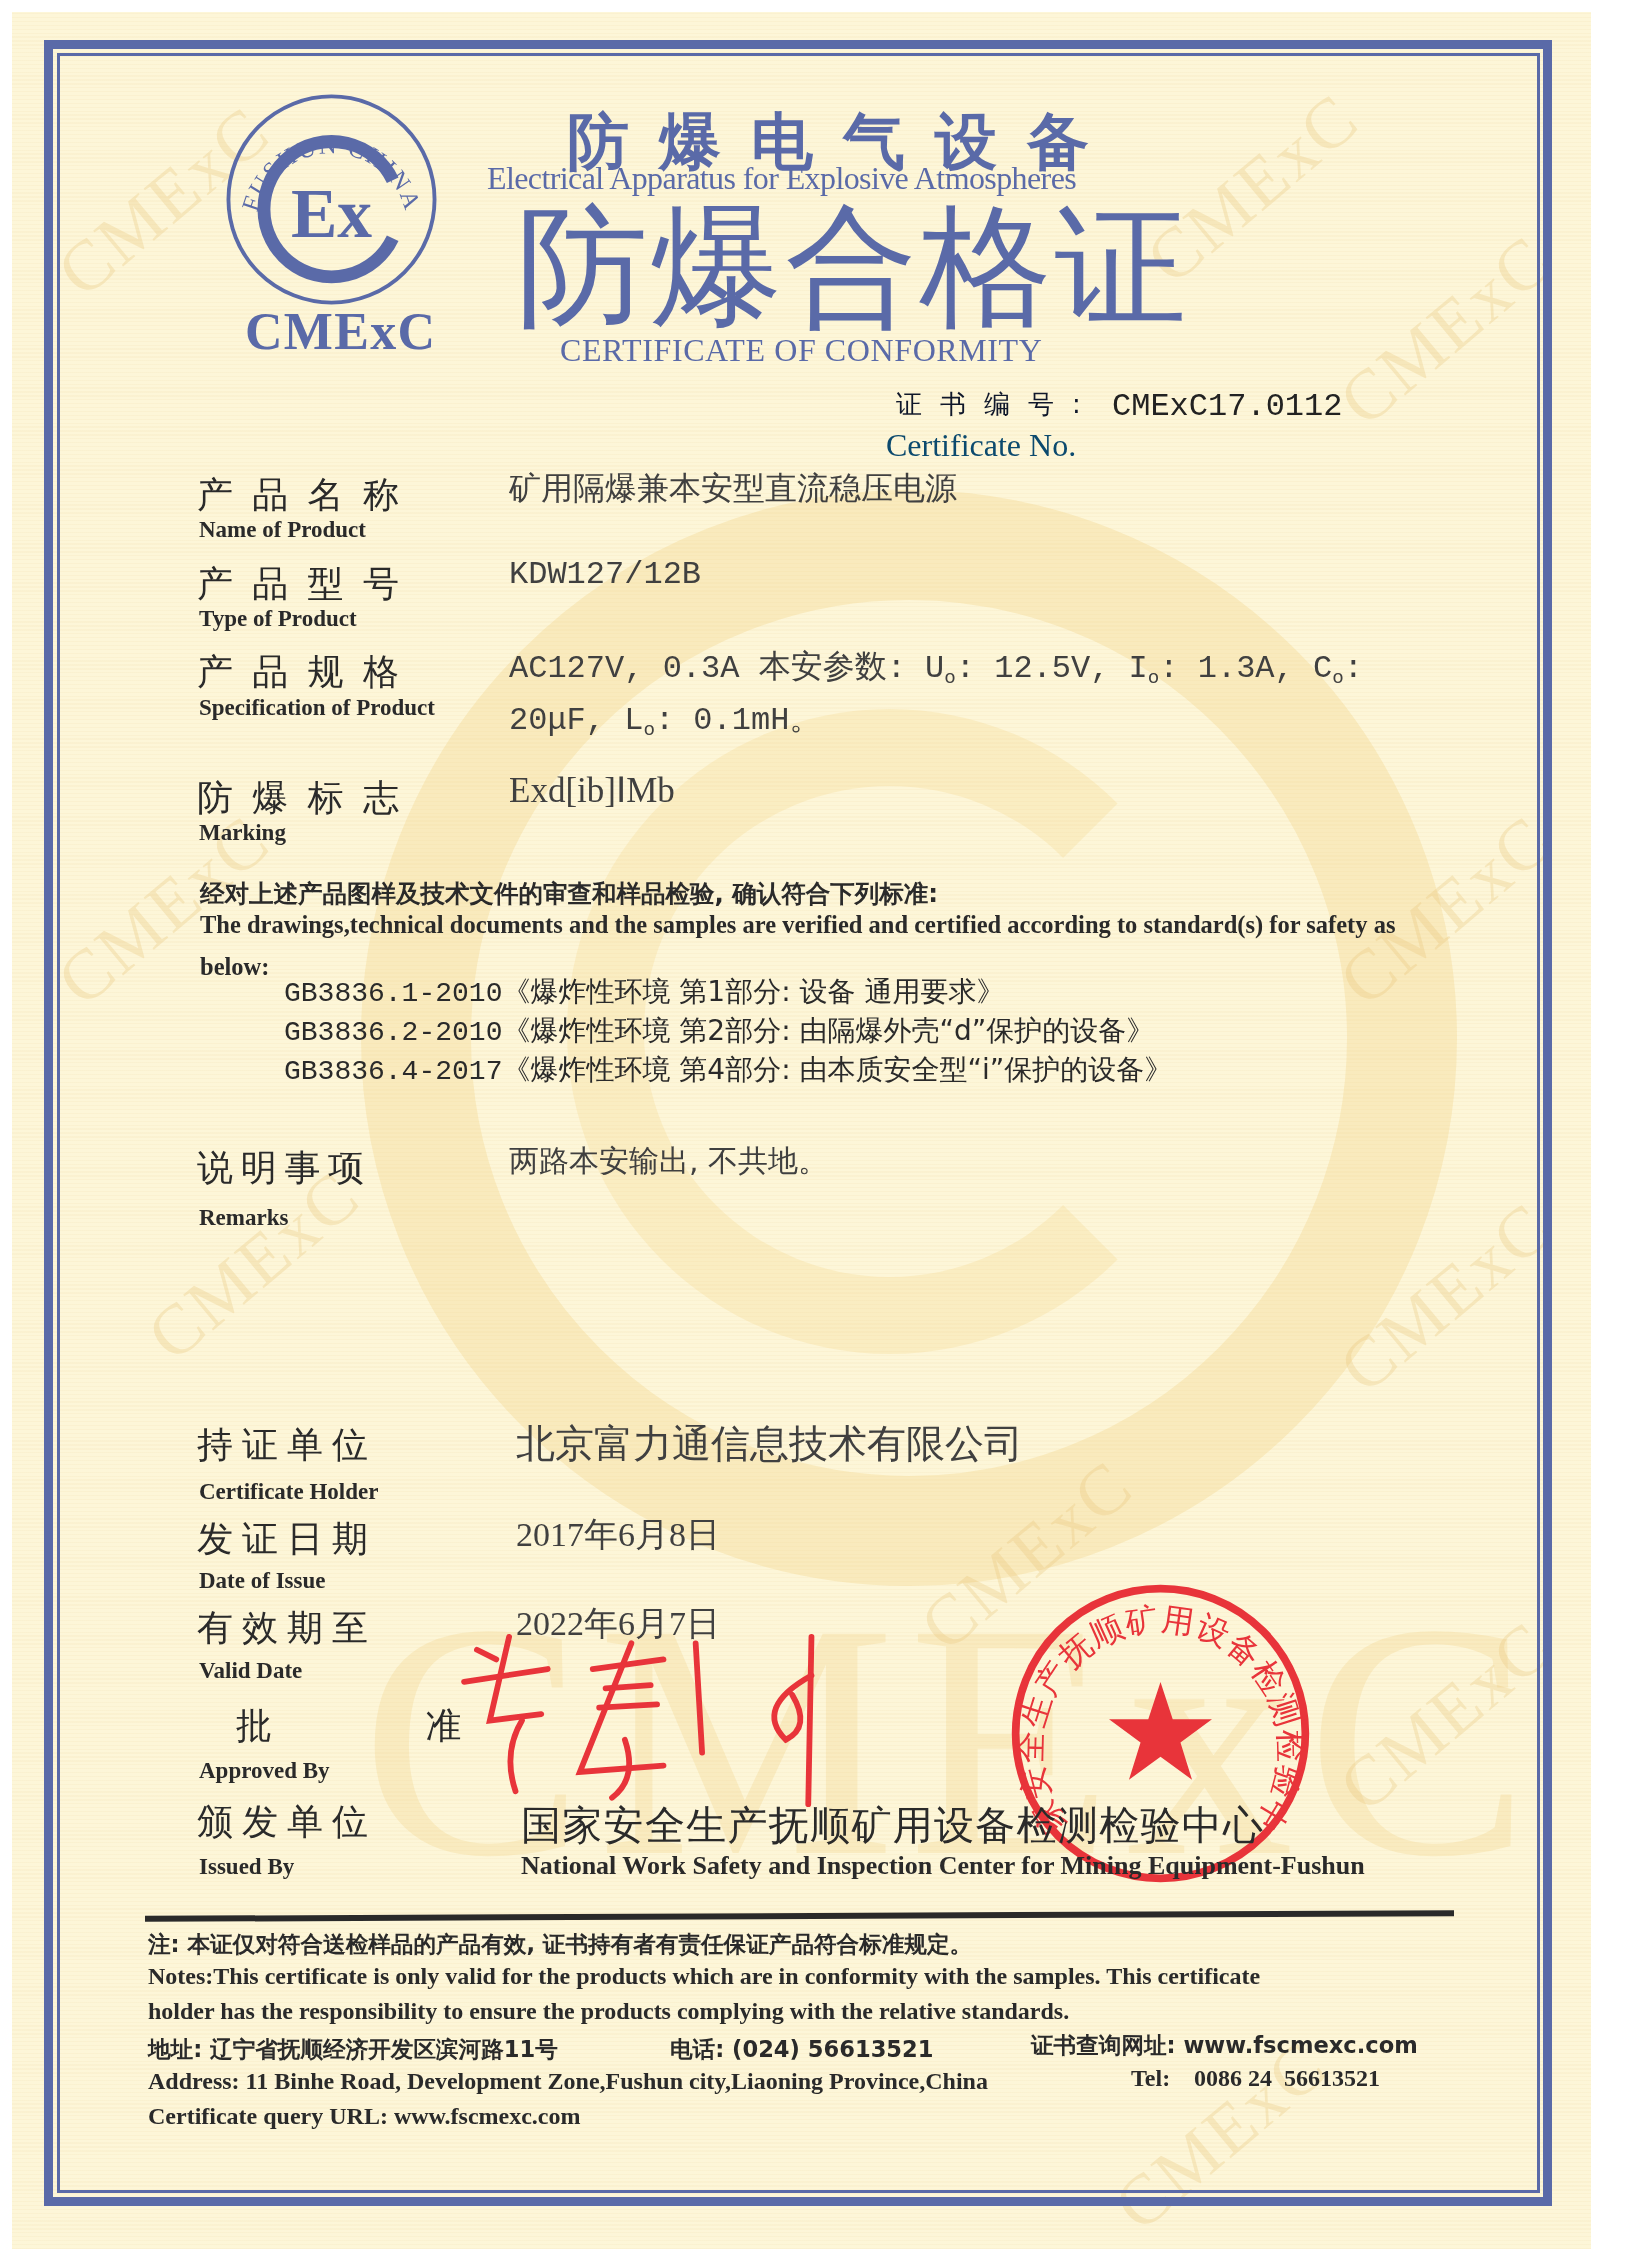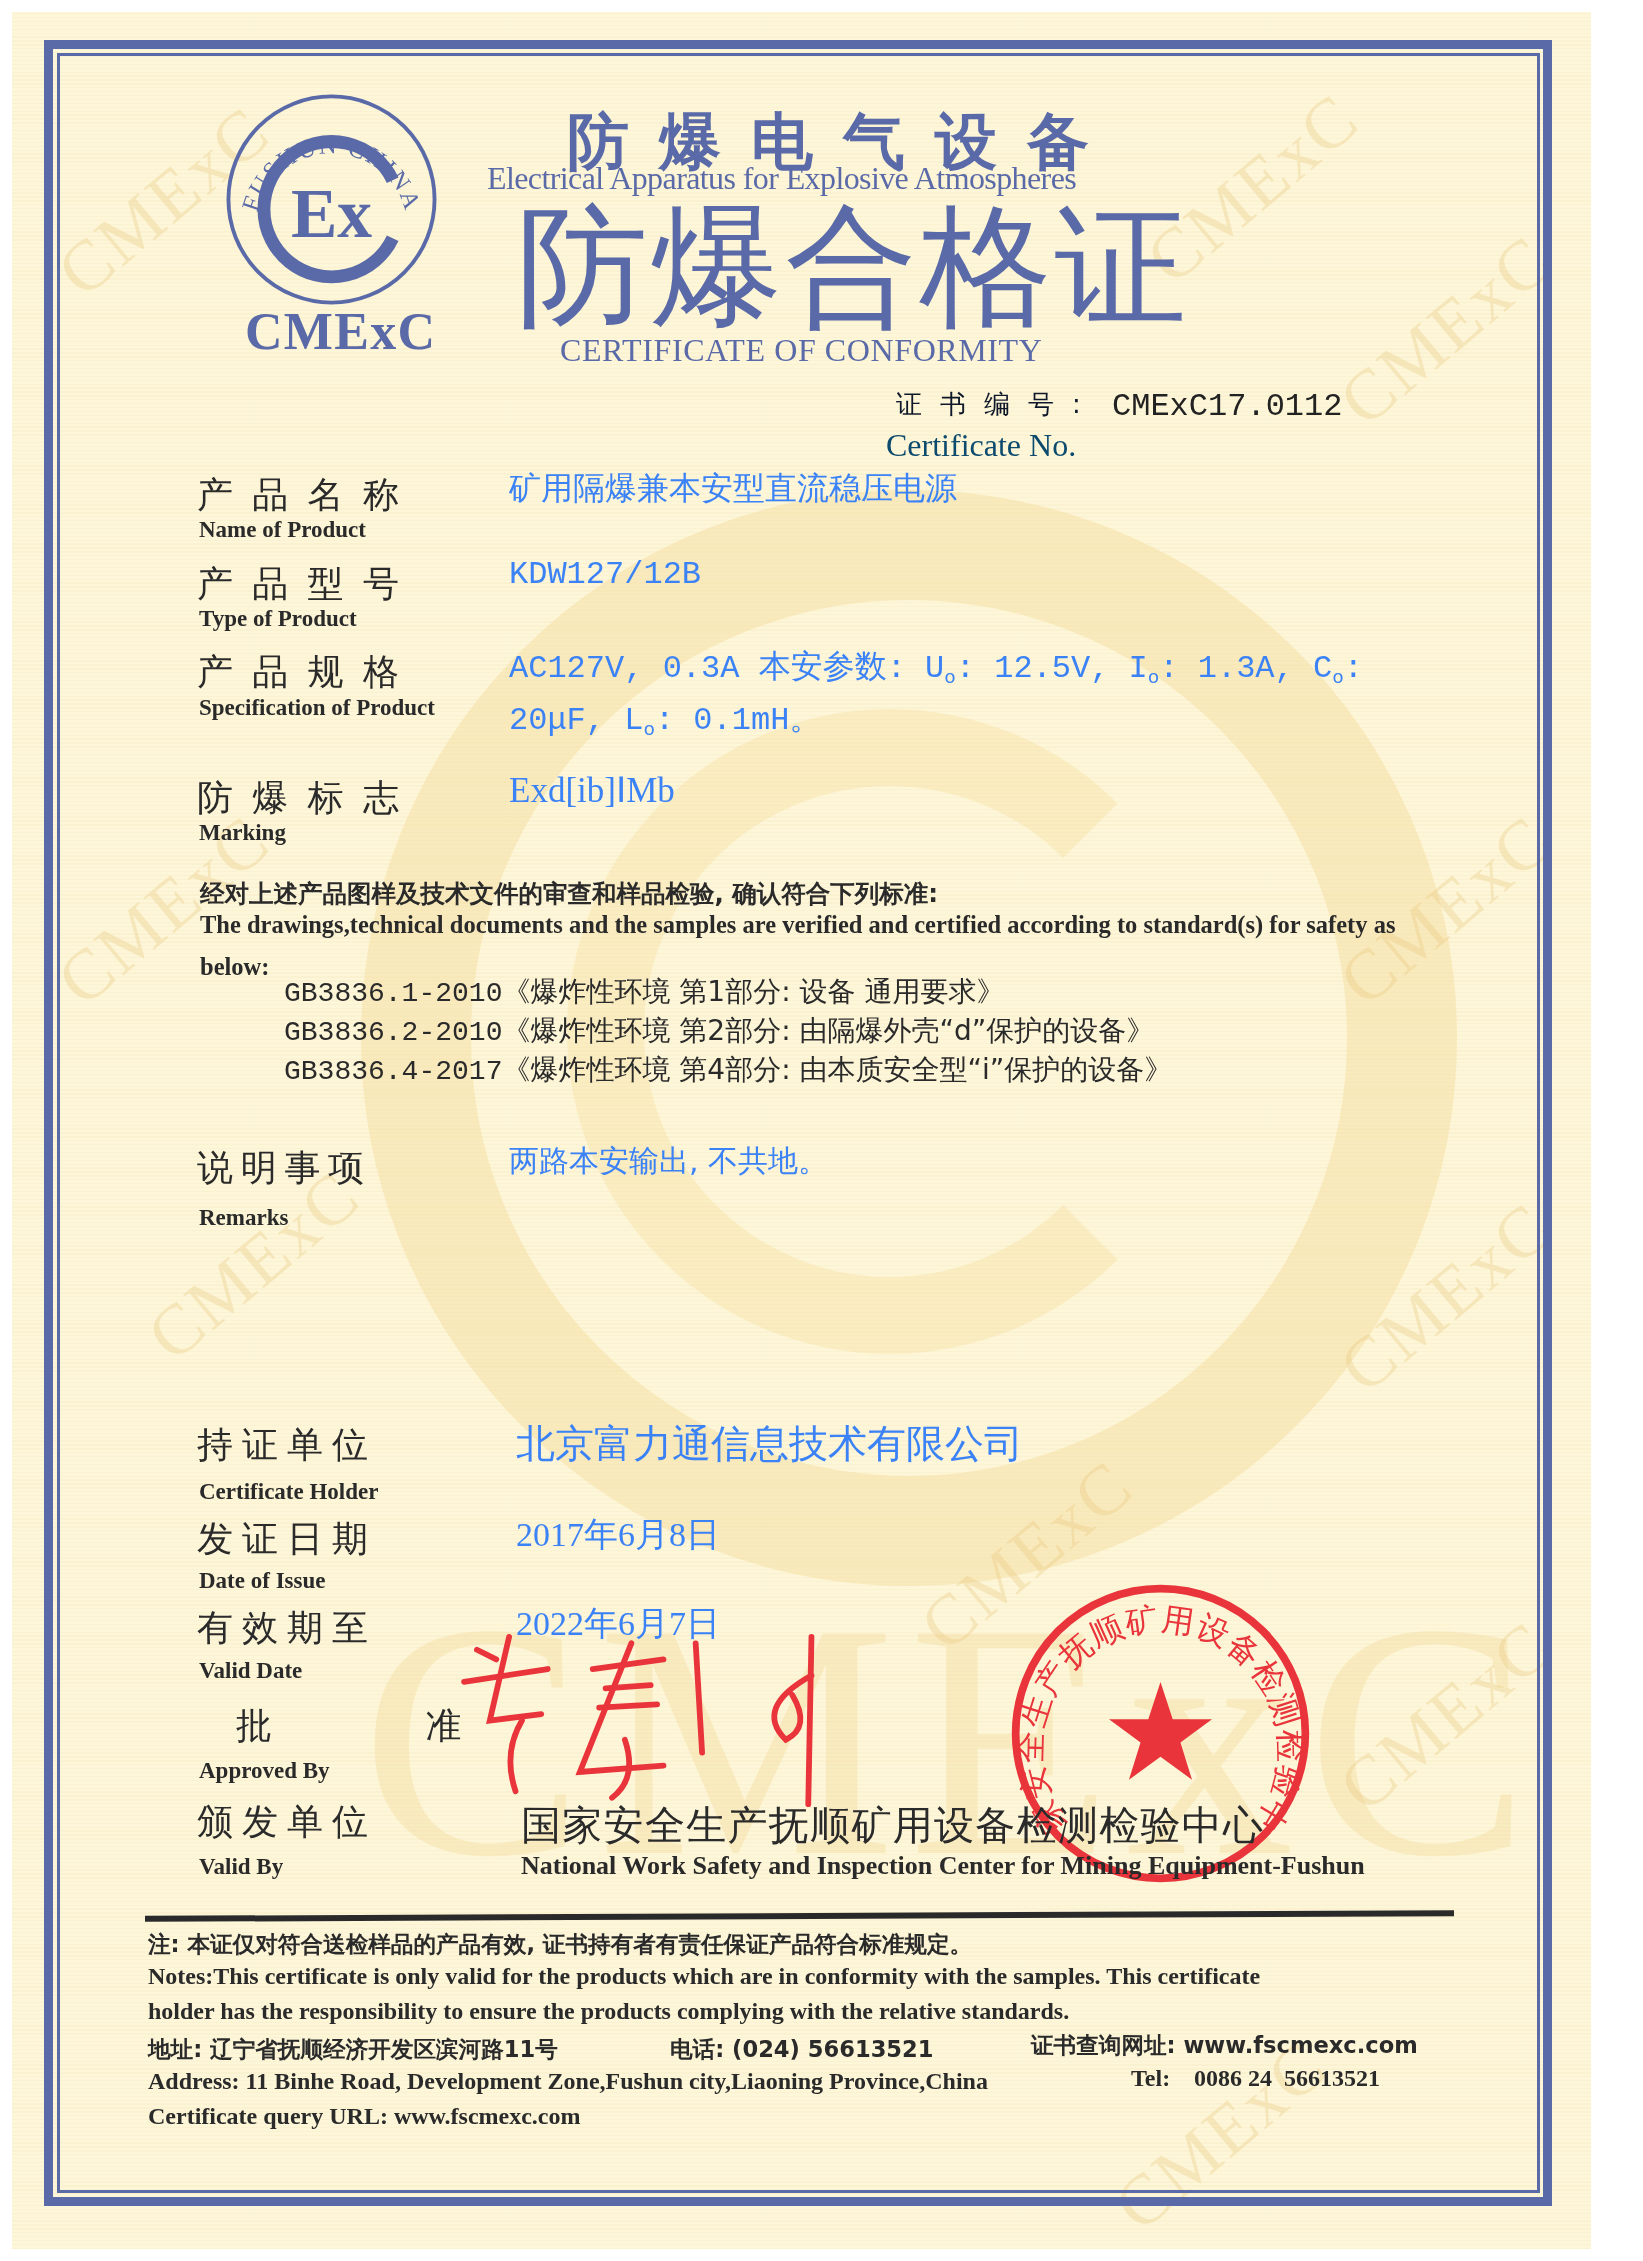--- a/index.html
+++ b/index.html
@@ -28,21 +28,21 @@
   .t-en-sub{position:absolute;left:487px;top:160px;font-size:32px;color:#5a6aa8;font-family:"Liberation Serif",serif;letter-spacing:-0.6px;}
   .t-cn-main{position:absolute;left:516px;top:200px;font-size:132px;color:#5a6aa8;font-family:"DejaVu Sans",sans-serif;letter-spacing:2.6px;line-height:1;}
   .t-en-main{position:absolute;left:560px;top:332px;font-size:32px;color:#5a6aa8;font-family:"Liberation Serif",serif;letter-spacing:0.6px;}
 
   .certno-cn{position:absolute;left:896px;top:387px;font-size:26px;font-family:"DejaVu Sans",sans-serif;letter-spacing:18px;color:#0f172a;}
   .certno-val{position:absolute;left:1112px;top:388px;font-size:32px;font-family:"Liberation Mono","DejaVu Sans Mono",monospace;color:#222;}
   .certno-en{position:absolute;left:886px;top:427px;font-size:32px;font-family:Liberation Serif, serif;color:#0c4a6e;}
 
   .lbl-cn{position:absolute;left:197px;font-size:36px;font-family:"DejaVu Sans",sans-serif;letter-spacing:19.3px;color:#2a2a2a;text-align:right;}
   .lbl-en{position:absolute;left:199px;font-size:23px;font-weight:bold;font-family:"Liberation Serif",serif;color:#2a2a2a;}
-  .val{position:absolute;left:509px;font-size:32px;color:#3b82f6;}
+  .val{position:absolute;left:509px;font-size:32px;color:#404040;}
   .val.cn{font-family:"DejaVu Sans",sans-serif;}
   .val.mono{font-family:"Liberation Mono","DejaVu Sans Mono",monospace;}
   .val.serif{font-family:"Liberation Serif",serif;}
   sub{font-size:0.6em;vertical-align:-0.3em;}
 
   .verify-cn{position:absolute;left:200px;top:877px;font-size:24.5px;font-weight:bold;font-family:"DejaVu Sans",sans-serif;color:#2a2a2a;}
   .verify-en{position:absolute;left:200px;top:904px;width:1257px;font-size:24.5px;font-weight:bold;font-family:"Liberation Serif",serif;line-height:42px;color:#2a2a2a;}
   .std{position:absolute;left:284px;font-size:28px;font-family:"DejaVu Sans",sans-serif;color:#2a2a2a;}
   .std .code{font-family:"Liberation Mono",monospace;}
 
@@ -167,21 +167,21 @@
   <defs>
       <path id="sealpath" d="M 95 380 A 185 185 0 1 1 385 380"></path>
     </defs>
   <text font-family="DejaVu Sans, sans-serif" font-size="50" fill="#e8343a" letter-spacing="2">
     <textPath href="#sealpath" startOffset="50%" text-anchor="middle">国家安全生产抚顺矿用设备检测检验中心</textPath>
   </text>
   <polygon points="240,160 259,218 320,218 271,254 289,312 240,276 191,312 209,254 160,218 221,218" fill="#e8343a"></polygon>
 </svg>
 
 <div class="lbl-cn" style="top:1798px;letter-spacing:9px;">颁发单位</div>
-<div class="lbl-en" style="top:1854px;">Valid By</div>
+<div class="lbl-en" style="top:1854px;">Issued By</div>
 <div class="issuer-cn">国家安全生产抚顺矿用设备检测检验中心</div>
 <div class="issuer-en">National Work Safety and Inspection Center for Mining Equipment-Fushun</div>
 
 <div class="rule"></div>
 <div class="note cn" style="top:1929px;">注: 本证仅对符合送检样品的产品有效, 证书持有者有责任保证产品符合标准规定。</div>
 <div class="note en" style="top:1963px;">Notes:This certificate is only valid for the products which are in conformity with the samples. This  certificate</div>
 <div class="note en" style="top:1998px;">holder has the responsibility to ensure the products complying with the relative standards.</div>
 <div class="note cn" style="top:2034px;">地址: 辽宁省抚顺经济开发区滨河路11号</div>
 <div class="note cn" style="left:670px;top:2034px;">电话: (024) 56613521</div>
 <div class="note cn" style="left:1031px;top:2030px;">证书查询网址: www.fscmexc.com</div>

